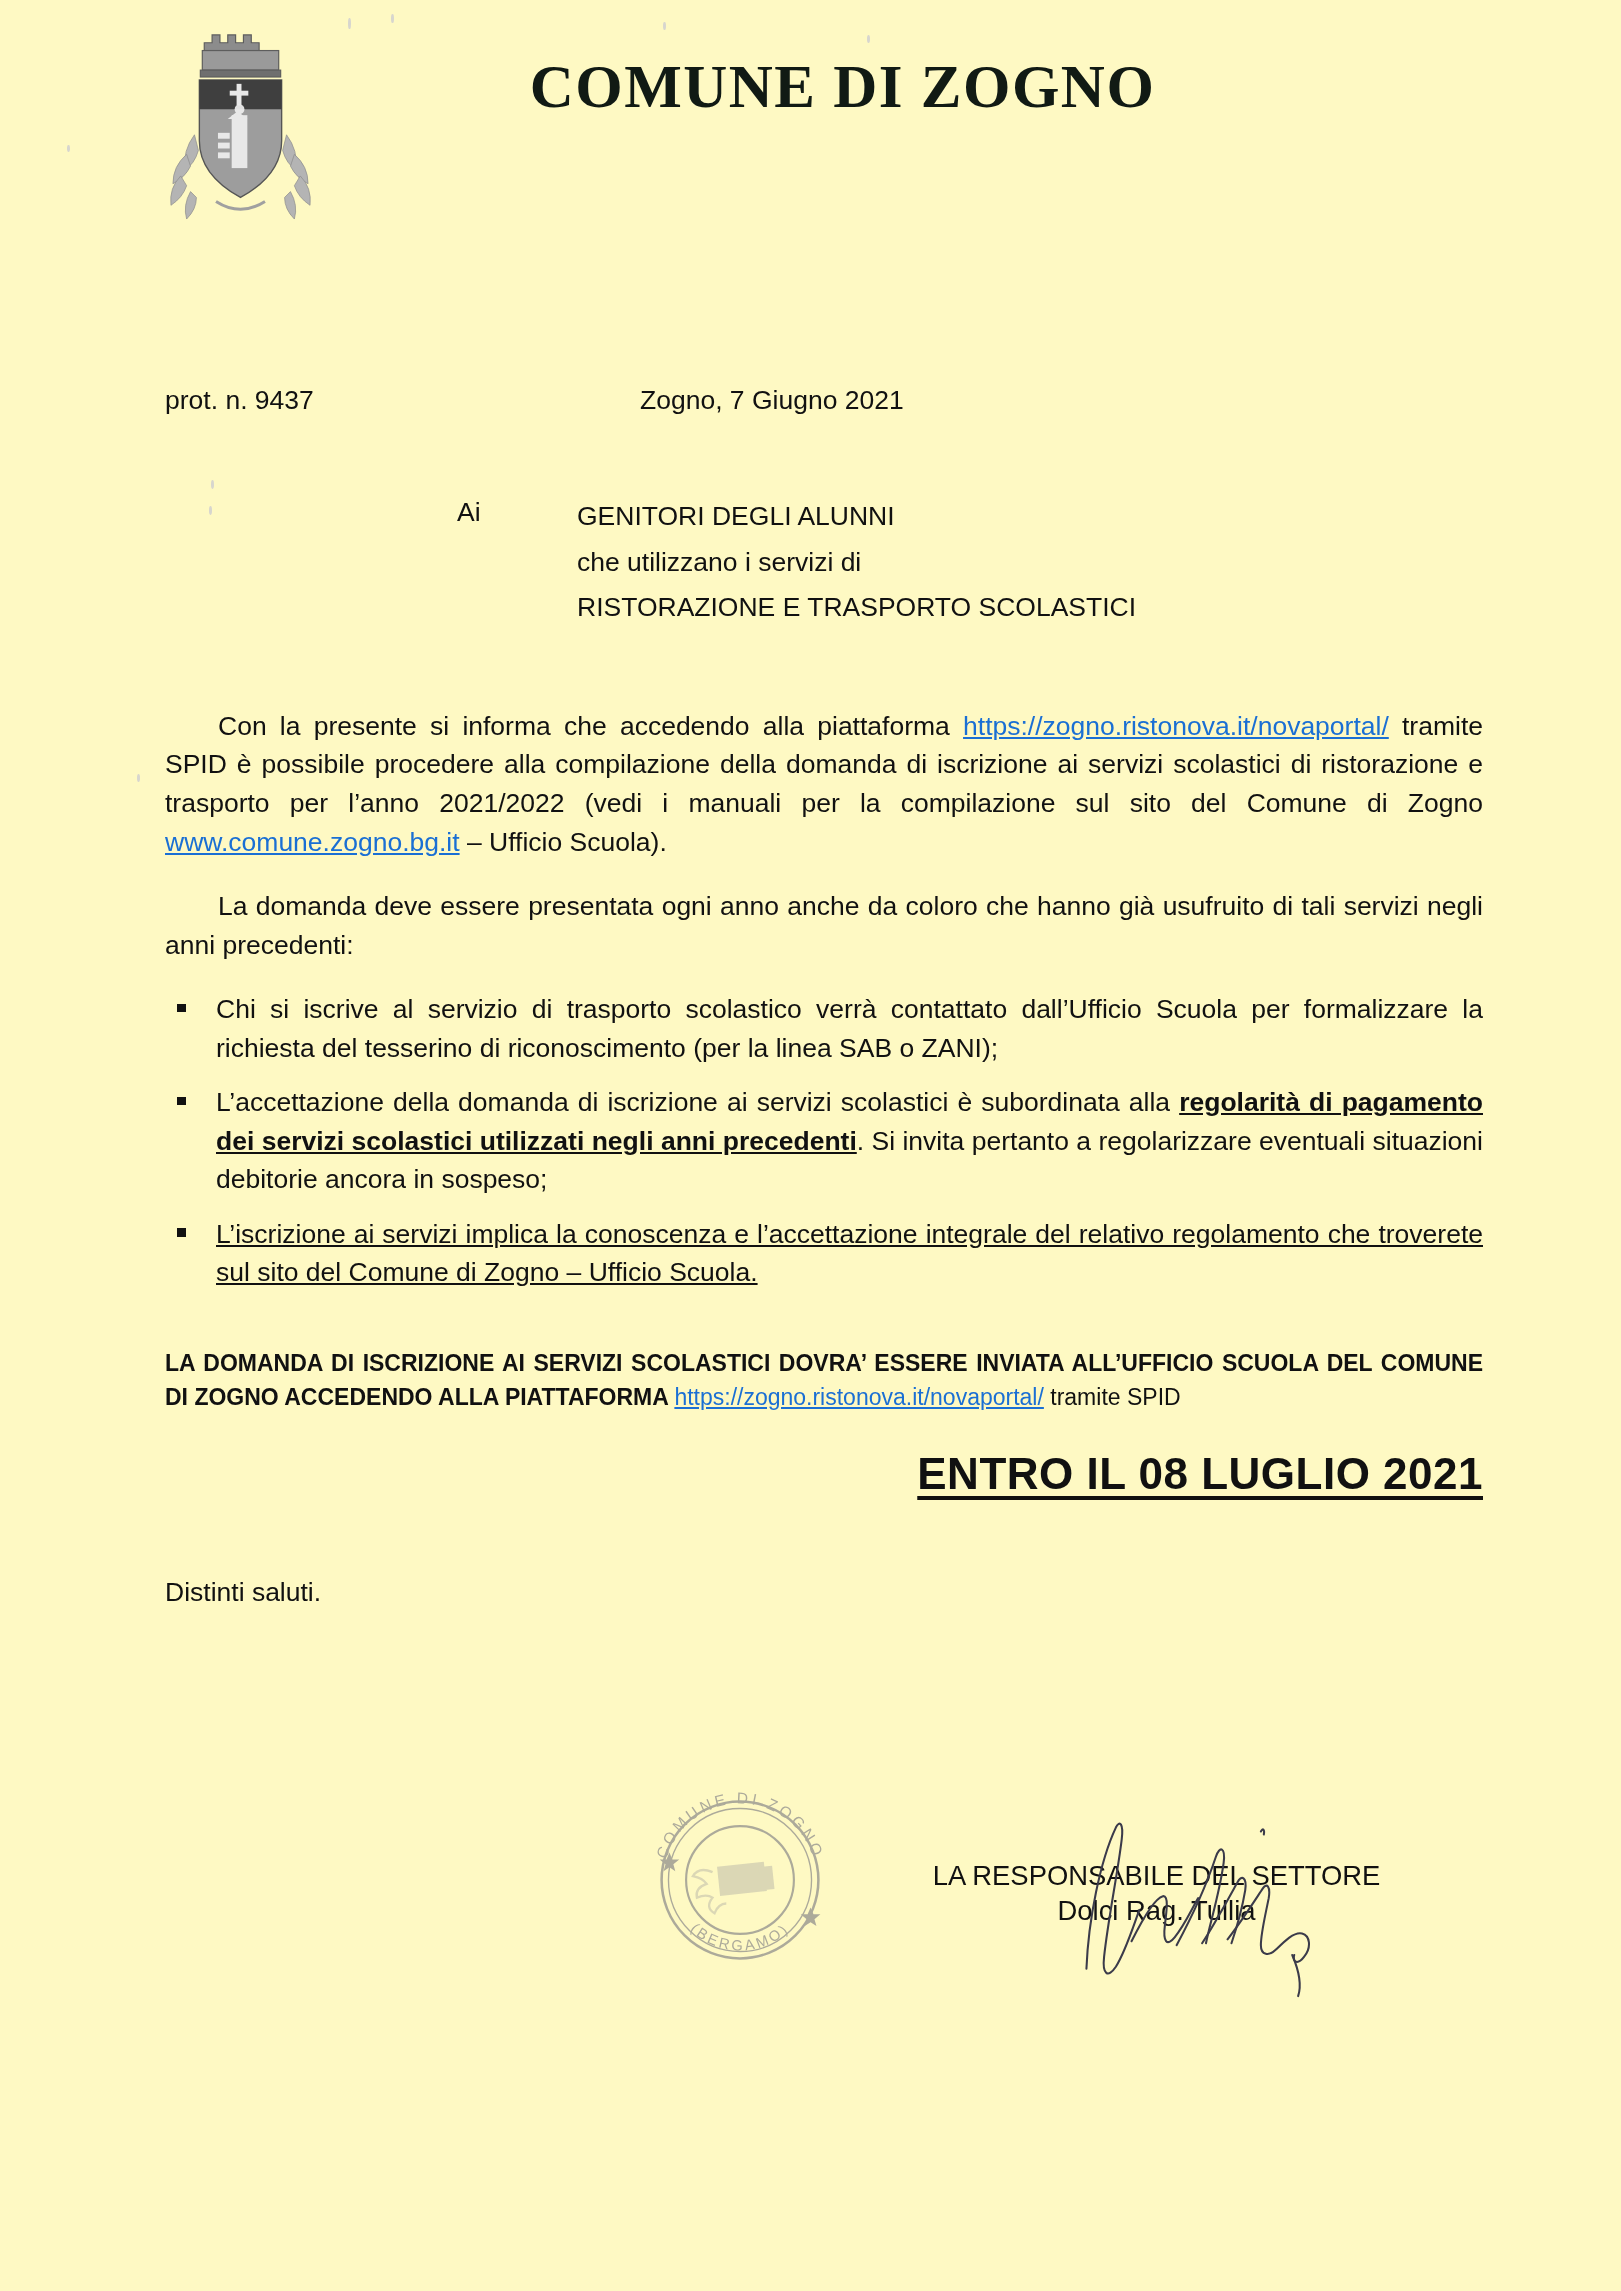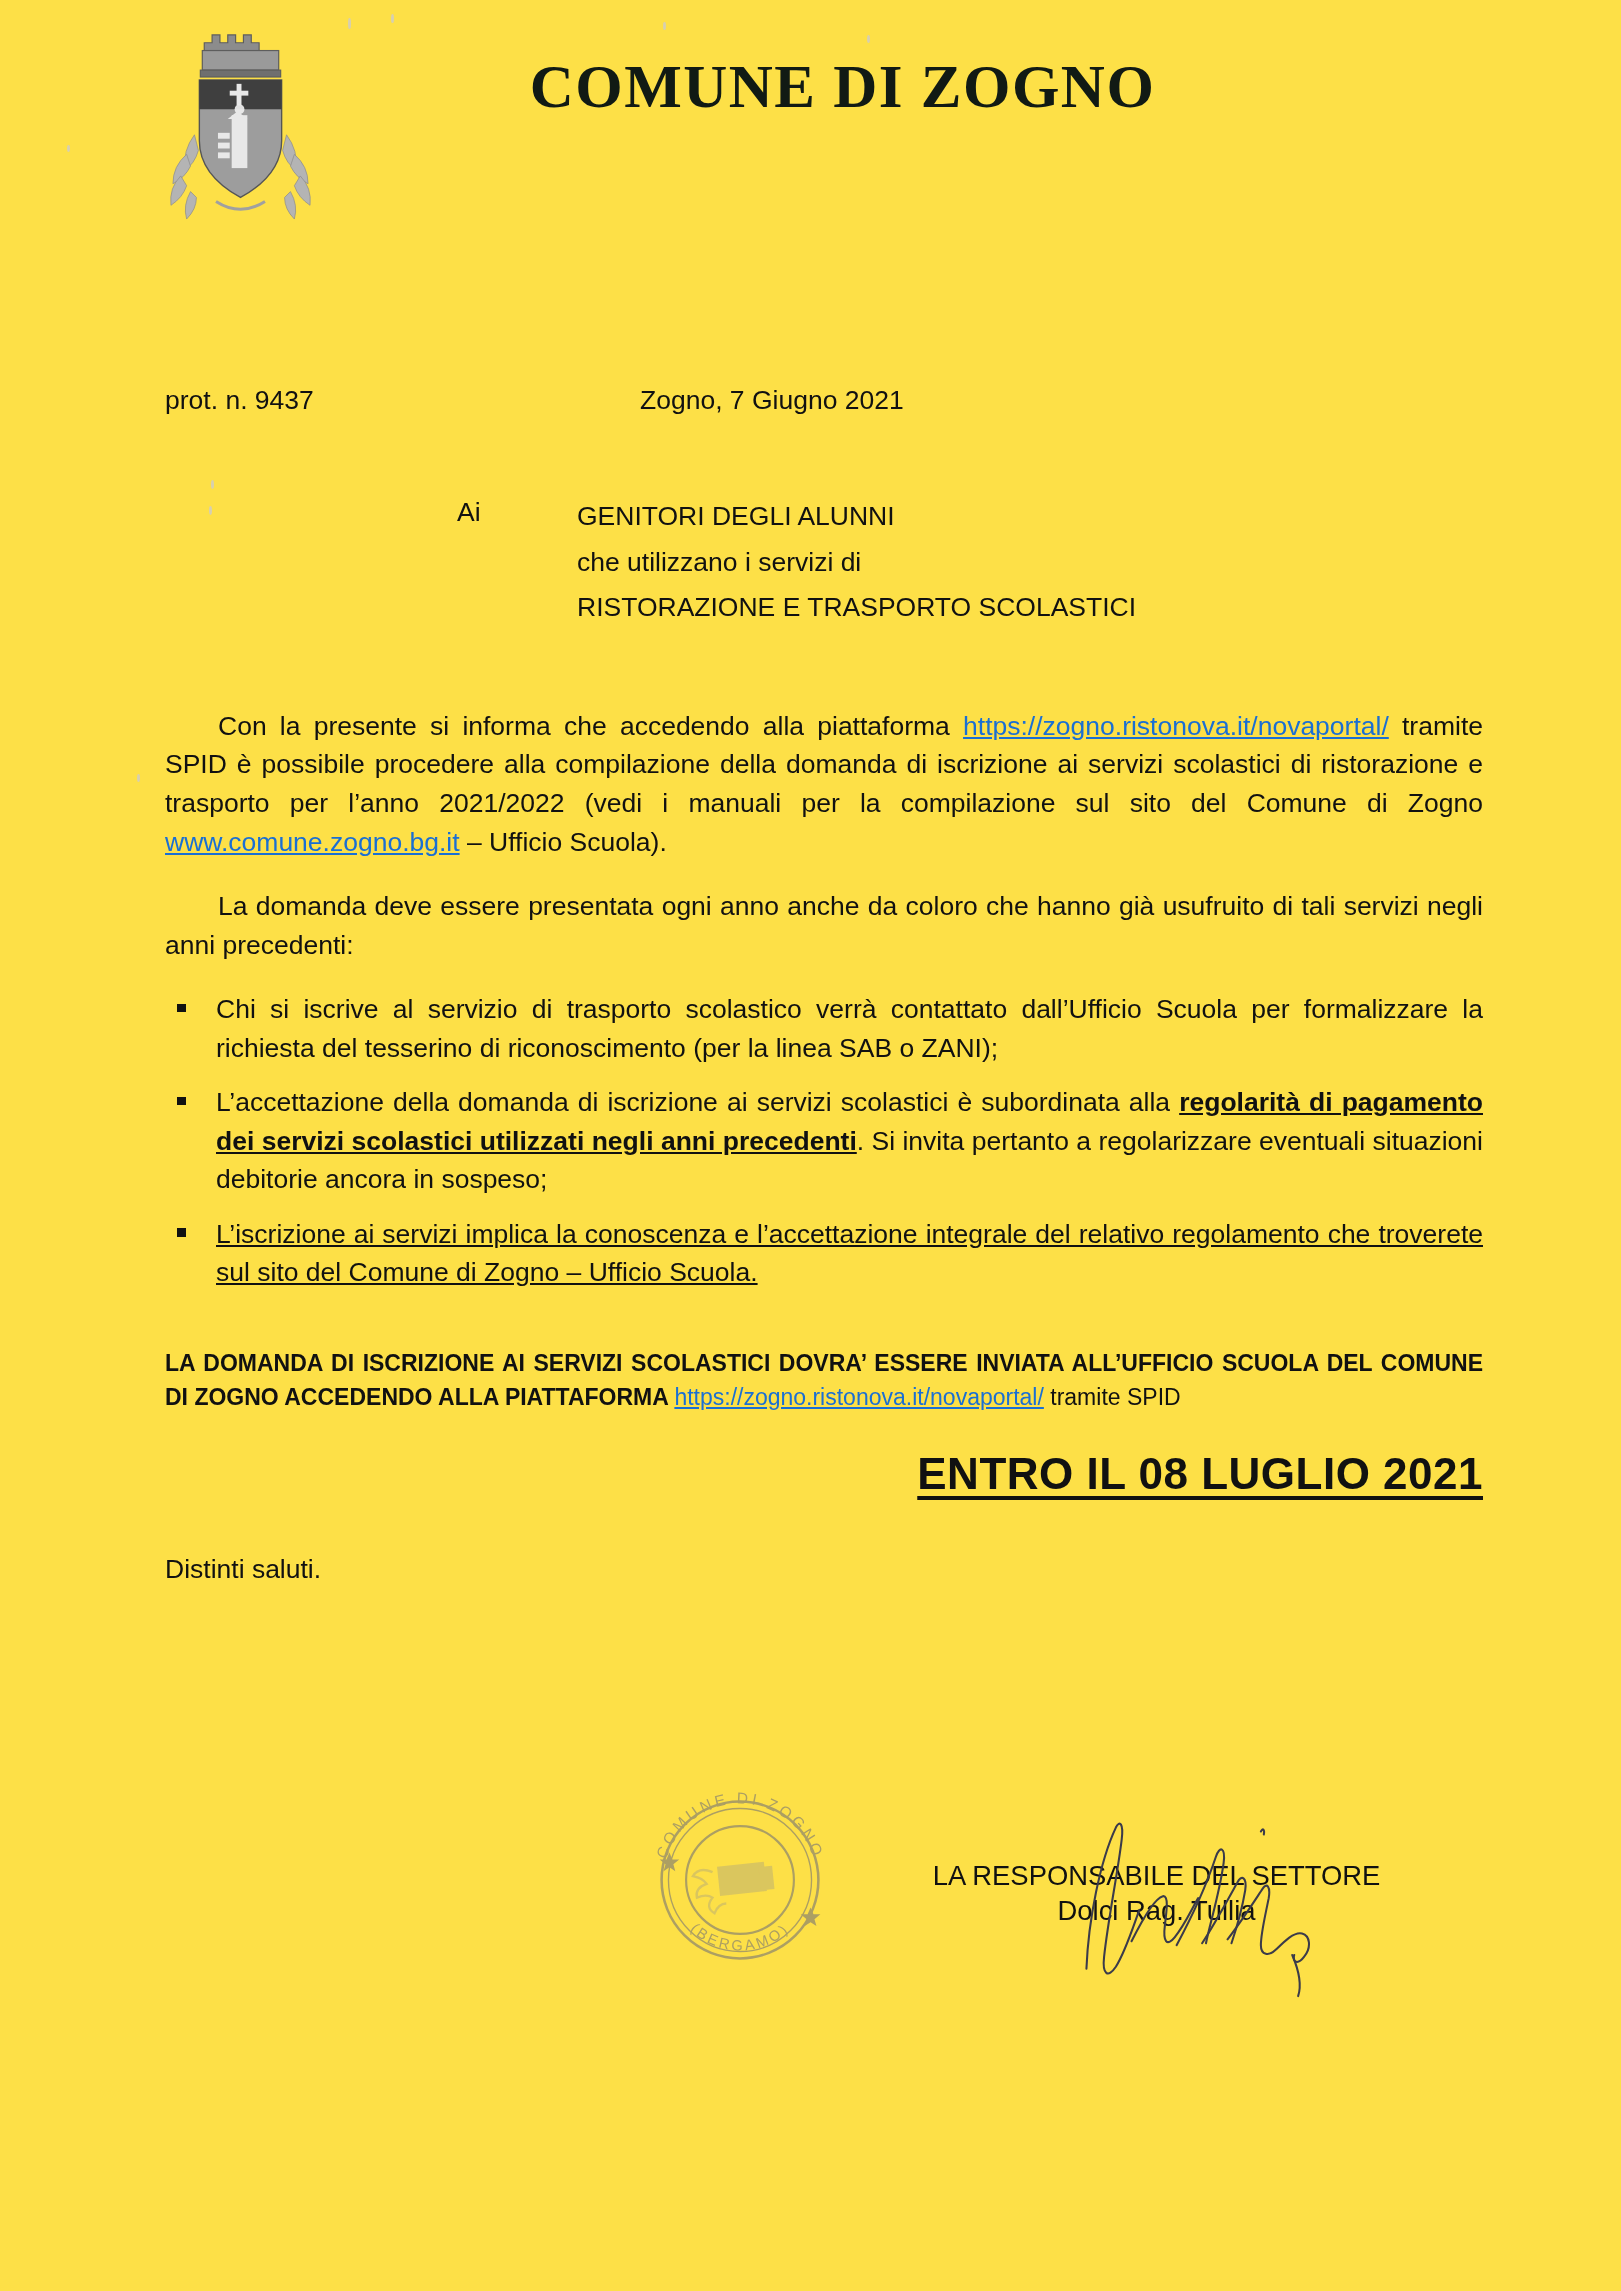--- a/index.html
+++ b/index.html
@@ -12,21 +12,21 @@
     height: 2292px;
     position: relative;
     font-family: "Liberation Sans", sans-serif;
     color: #111111;
     overflow: hidden;
   }
 
   .page {
     position: absolute;
     inset: 0;
-    background: #fde047;
+    background: #fef9c3;
   }
 
   
   .header {
     position: absolute;
     left: 0;
     top: 21.6px;
     width: 1621px;
     height: 206px;
   }
@@ -175,21 +175,21 @@
     letter-spacing: 0.5px;
     margin-top: 29px;
   }
   .deadline span {
     text-decoration: underline;
     text-underline-offset: 6.9px;
     text-decoration-thickness: 3.9px;
   }
 
   .regards {
-    margin-top: 45px;
+    margin-top: 68px;
     font-size: 26.5px;
   }
 
   
   .sign-area {
     position: absolute;
     left: 0;
     top: 1782px;
     width: 1621px;
     height: 255px;

